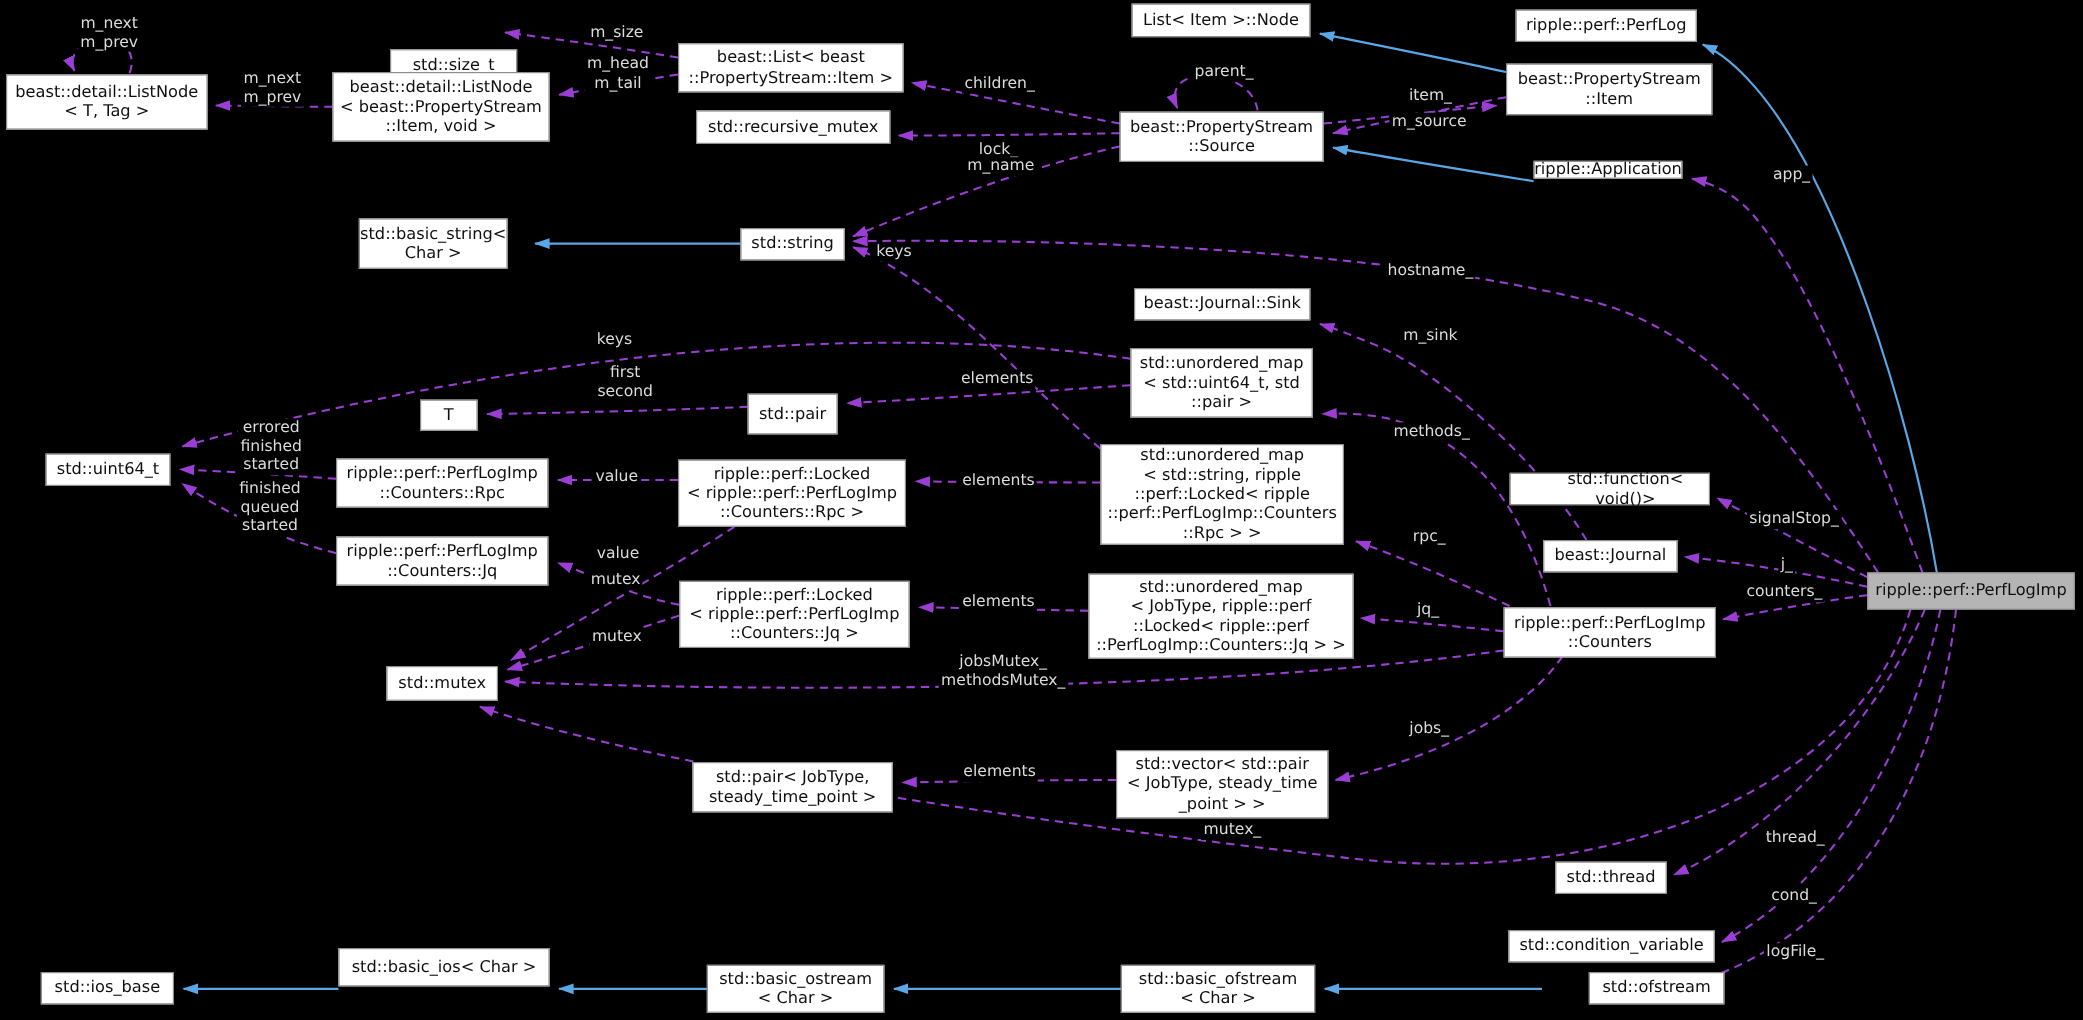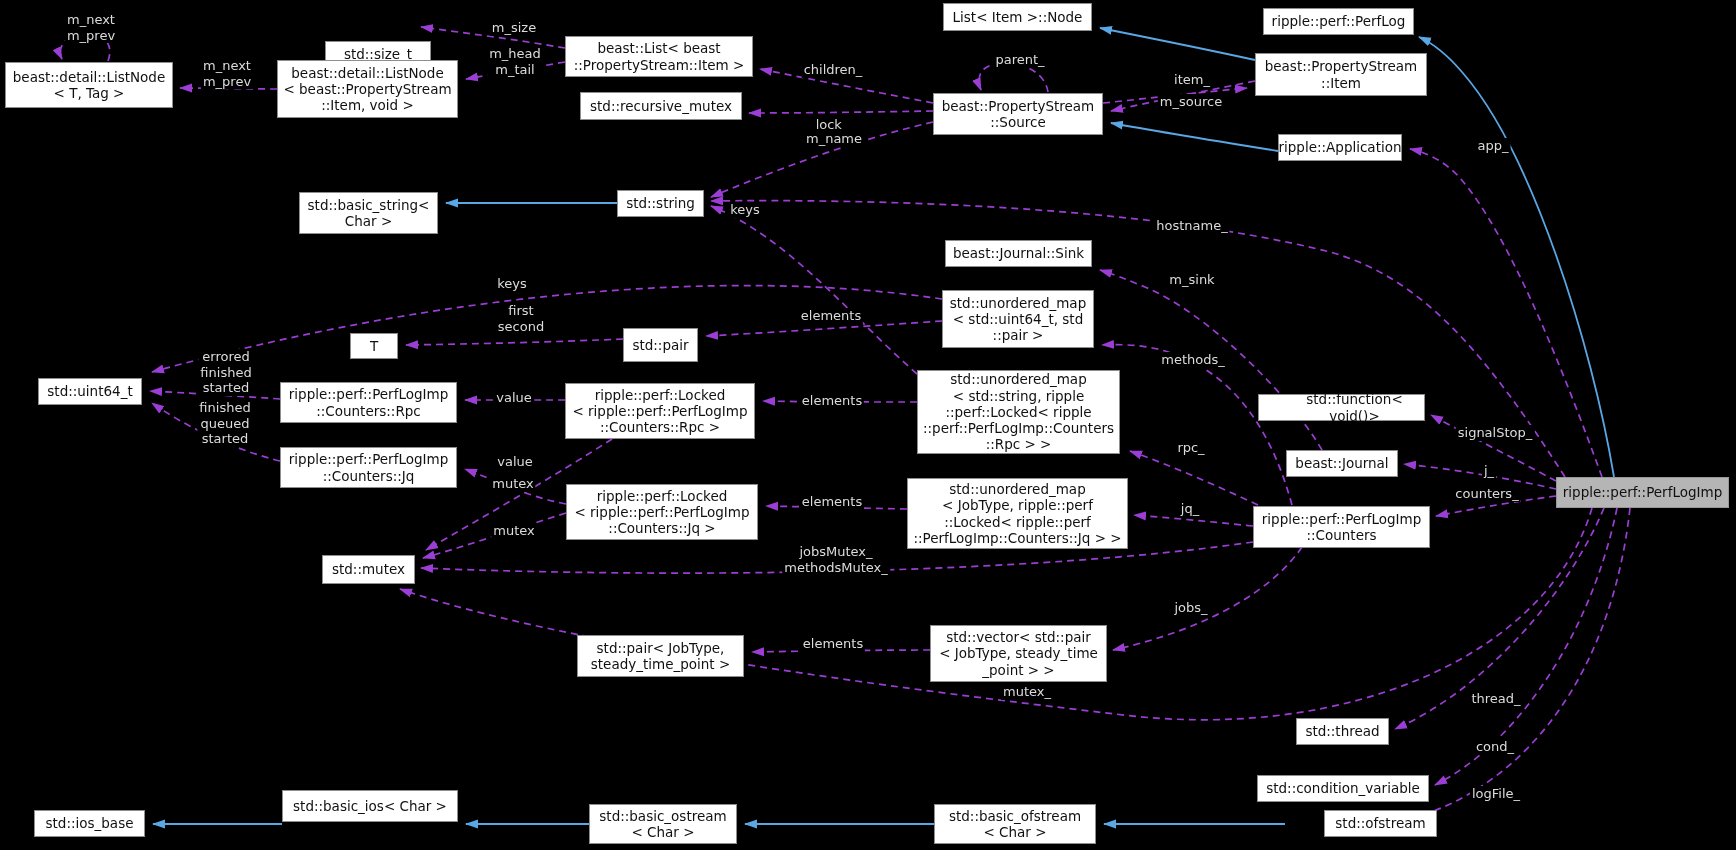--- a/index.html
+++ b/index.html
@@ -93,22 +93,22 @@
 ::Item, void &gt;</div>
       <div class="node" style="left: 565px; top: 36px; width: 188px; height: 41px;">beast::List&lt; beast
 ::PropertyStream::Item &gt;</div>
       <div class="node" style="left: 580px; top: 92px; width: 162px; height: 28px;">std::recursive_mutex</div>
       <div class="node" style="left: 933px; top: 93px; width: 170px; height: 42px;">beast::PropertyStream
 ::Source</div>
       <div class="node" style="left: 943px; top: 3px; width: 149px; height: 28px;">List&lt; Item &gt;::Node</div>
       <div class="node" style="left: 1263px; top: 8px; width: 151px; height: 27px;">ripple::perf::PerfLog</div>
       <div class="node" style="left: 1255px; top: 53px; width: 172px; height: 43px;">beast::PropertyStream
 ::Item</div>
-      <div class="node" style="left: 1278px; top: 134px; width: 124px; height: 27px;">ripple::Application</div>
-      <div class="node" style="left: 299px; top: 192px; width: 139px; height: 42px;">std::basic_string&lt;
+      <div class="node" style="left: 1278px; top: 134px; width: 124px; height: 15px;">ripple::Application</div>
+      <div class="node" style="left: 299px; top: 182px; width: 124px; height: 42px;">std::basic_string&lt;
 Char &gt;</div>
       <div class="node" style="left: 617px; top: 190px; width: 87px; height: 27px;">std::string</div>
       <div class="node" style="left: 945px; top: 240px; width: 147px; height: 27px;">beast::Journal::Sink</div>
       <div class="node" style="left: 942px; top: 290px; width: 152px; height: 58px;">std::unordered_map
 &lt; std::uint64_t, std
 ::pair &gt;</div>
       <div class="node" style="left: 350px; top: 333px; width: 48px; height: 26px;">T</div>
       <div class="node" style="left: 623px; top: 328px; width: 75px; height: 34px;">std::pair</div>
       <div class="node" style="left: 38px; top: 378px; width: 104px; height: 27px;">std::uint64_t</div>
       <div class="node" style="left: 280px; top: 382px; width: 177px; height: 41px;">ripple::perf::PerfLogImp

